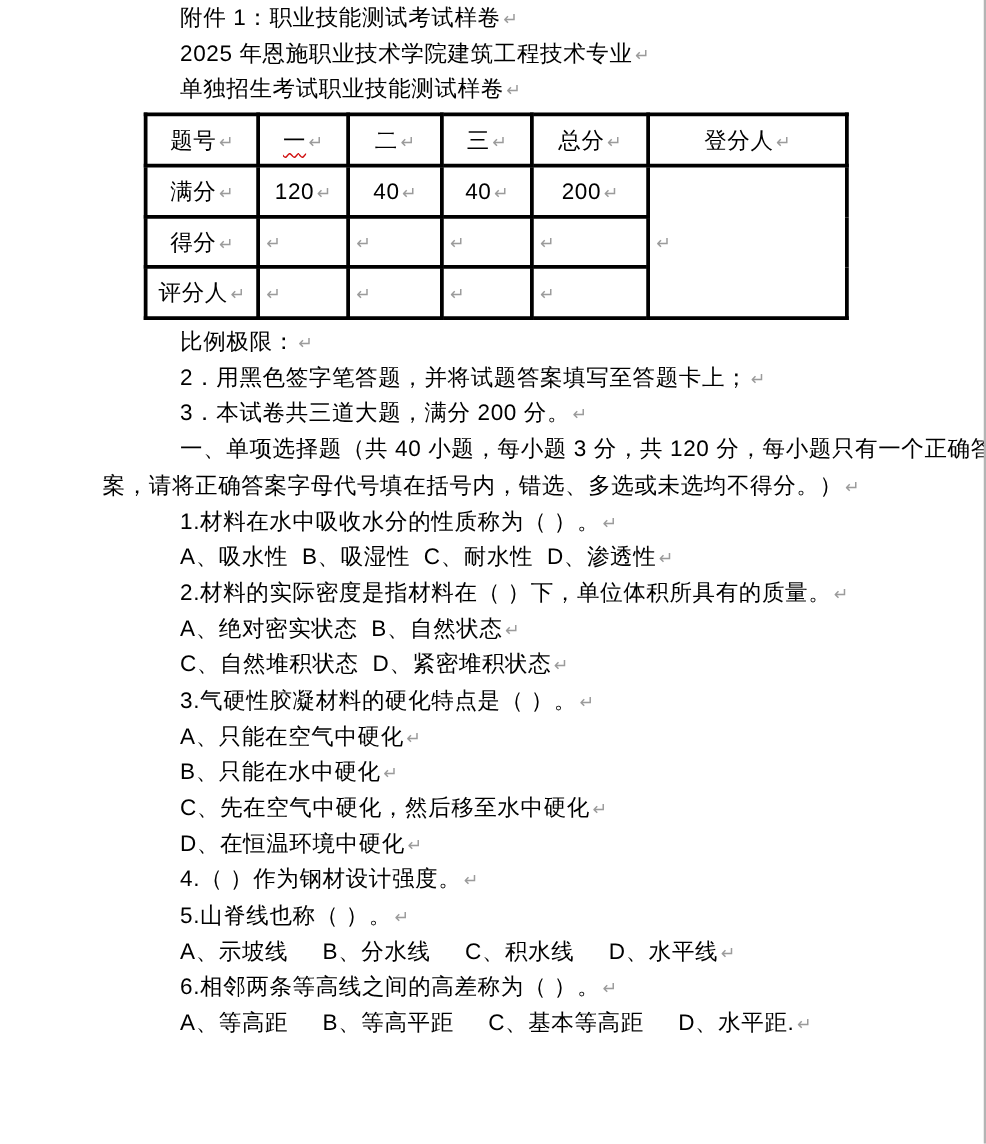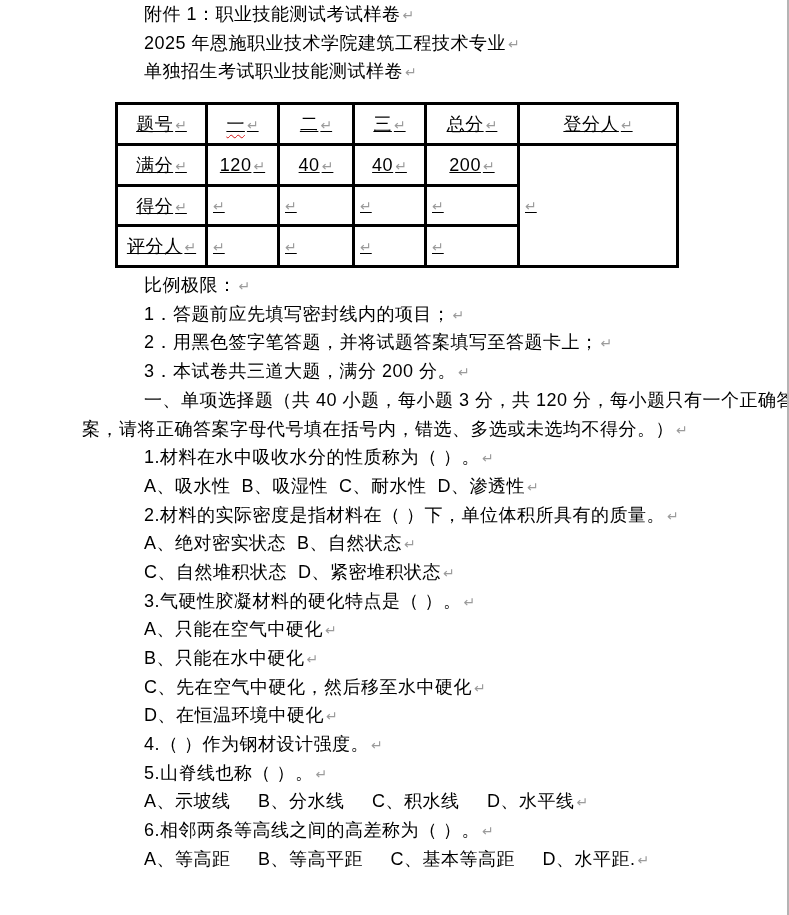--- a/index.html
+++ b/index.html
@@ -22,22 +22,21 @@
     height:28.7px;line-height:28.7px;font-size:18px;
     white-space:pre;letter-spacing:0.5px;
   }
   .line.indent{padding-left:62px;}
   .pilcrow{
     color:var(--pilcrow-color);font-size:14px;padding-left:2px;
     letter-spacing:0;
   }
   .score-table{
     border-collapse:collapse;table-layout:fixed;width:564px;
-    margin:16px 0 3px 33px;
-    text-decoration:underline;
+    margin:4px 0 3px 33px;
   }
   .score-table col.c1{width:90px}
   .score-table col.c2{width:72px}
   .score-table col.c3{width:75px}
   .score-table col.c4{width:72px}
   .score-table col.c5{width:93px}
   .score-table col.c6{width:159px}
   .score-table tr.r1{height:41px}
   .score-table tr.r2{height:41px}
   .score-table tr.r3{height:40px}
@@ -104,21 +103,20 @@
             <td><span>评分人</span><span class="pilcrow">↵</span></td>
             <td class="empty"><span class="pilcrow">↵</span></td>
             <td class="empty"><span class="pilcrow">↵</span></td>
             <td class="empty"><span class="pilcrow">↵</span></td>
             <td class="empty"><span class="pilcrow">↵</span></td>
           </tr>
         </tbody>
     </table>
     <div id="body-lines">
         <div class="line indent"><span>比例极限：</span><span class="pilcrow">↵</span></div>
-        <div class="line indent"><span>1．答题前应先填写密封线内的项目；</span><span class="pilcrow">↵</span></div>
         <div class="line indent"><span>2．用黑色签字笔答题，并将试题答案填写至答题卡上；</span><span class="pilcrow">↵</span></div>
         <div class="line indent"><span>3．本试卷共三道大题，满分 200 分。</span><span class="pilcrow">↵</span></div>
         <div class="line indent"><span>一、单项选择题（共 40 小题，每小题 3 分，共 120 分，每小题只有一个正确答</span></div>
         <div class="line"><span>案，请将正确答案字母代号填在括号内，错选、多选或未选均不得分。）</span><span class="pilcrow">↵</span></div>
         <div class="line indent"><span>1.材料在水中吸收水分的性质称为（ ）。</span><span class="pilcrow">↵</span></div>
         <div class="line indent"><span>A、吸水性  B、吸湿性  C、耐水性  D、渗透性</span><span class="pilcrow">↵</span></div>
         <div class="line indent"><span>2.材料的实际密度是指材料在（ ）下，单位体积所具有的质量。</span><span class="pilcrow">↵</span></div>
         <div class="line indent"><span>A、绝对密实状态  B、自然状态</span><span class="pilcrow">↵</span></div>
         <div class="line indent"><span>C、自然堆积状态  D、紧密堆积状态</span><span class="pilcrow">↵</span></div>
         <div class="line indent"><span>3.气硬性胶凝材料的硬化特点是（ ）。</span><span class="pilcrow">↵</span></div>

